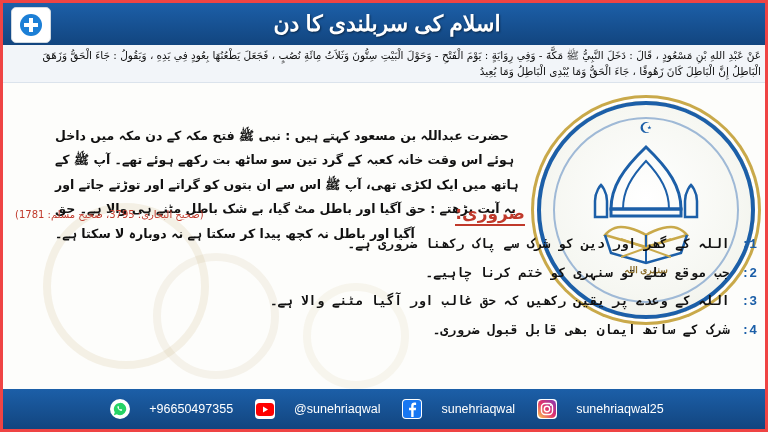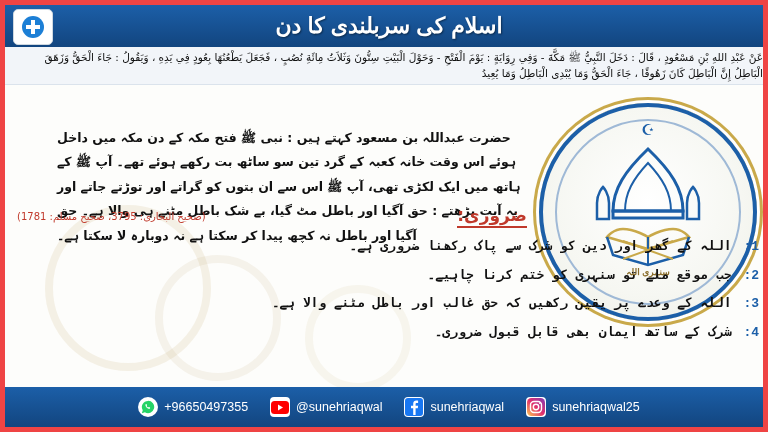--- a/index.html
+++ b/index.html
@@ -12,21 +12,21 @@
     overflow: hidden;
     font-family: "Liberation Sans", sans-serif;
     background: #ffffff;
   }
   #poster {
     position: relative;
     width: 768px;
     height: 432px;
     background: #ffffff;
     box-sizing: border-box;
-    border: 5px solid #ef4444;
+    border: 3px solid #ef4444;
     overflow: hidden;
     padding-left: 48px;
   }
 
   
   .header {
     position: absolute;
     top: 0; left: 0;
     width: 768px;
     height: 42px;
@@ -221,21 +221,21 @@
     height: 40px;
     background: linear-gradient(180deg, #1c5fa8 0%, #12457f 100%);
     display: flex;
     align-items: center;
     justify-content: center;
     gap: 22px;
   }
   .f-item {
     display: flex;
     align-items: center;
-    gap: 6px;
+    gap: 19px;
     color: #ffffff;
     font-size: 12.5px;
     font-family: "Liberation Sans", sans-serif;
   }
   .ic {
     width: 20px; height: 20px;
     border-radius: 4px;
     display: flex;
     align-items: center;
     justify-content: center;
@@ -304,21 +304,21 @@
       <li>
         <span class="pt-num">1:</span>
         <span>اللہ کے گھر اور دین کو شرک سے پاک رکھنا ضروری ہے۔</span>
       </li>
       <li>
         <span class="pt-num">2:</span>
         <span>جب موقع ملے تو سنہری کو ختم کرنا چاہیے۔</span>
       </li>
       <li>
         <span class="pt-num">3:</span>
-        <span>اللہ کے وعدے پر یقین رکھیں کہ حق غالب اور باطل مٹنے والا ہے۔</span>
+        <span>اللہ کے وعدے پر یقین رکھیں کہ حق غالب اور آگیا مٹنے والا ہے۔</span>
       </li>
       <li>
         <span class="pt-num">4:</span>
         <span>شرک کے ساتھ ایمان بھی قابل قبول ضروری۔</span>
       </li>
     </ul>
   </div>
 
   <div class="footer">
 

